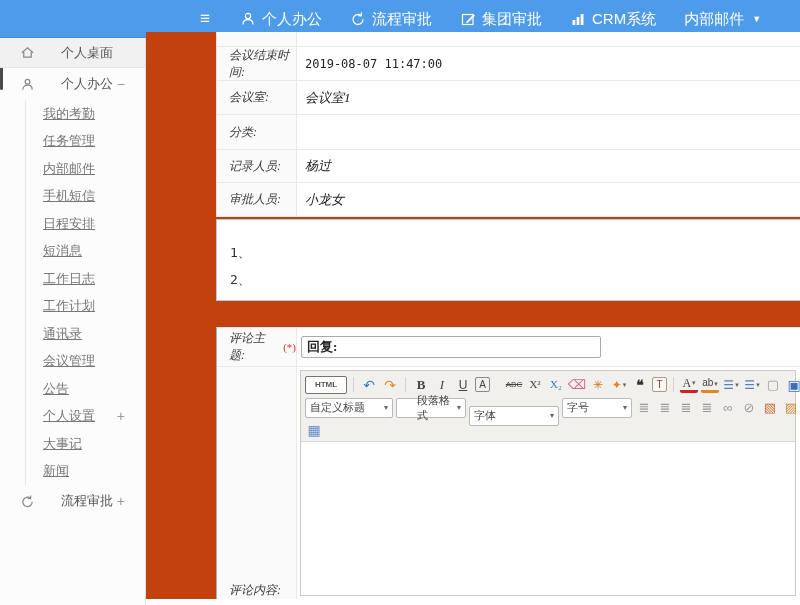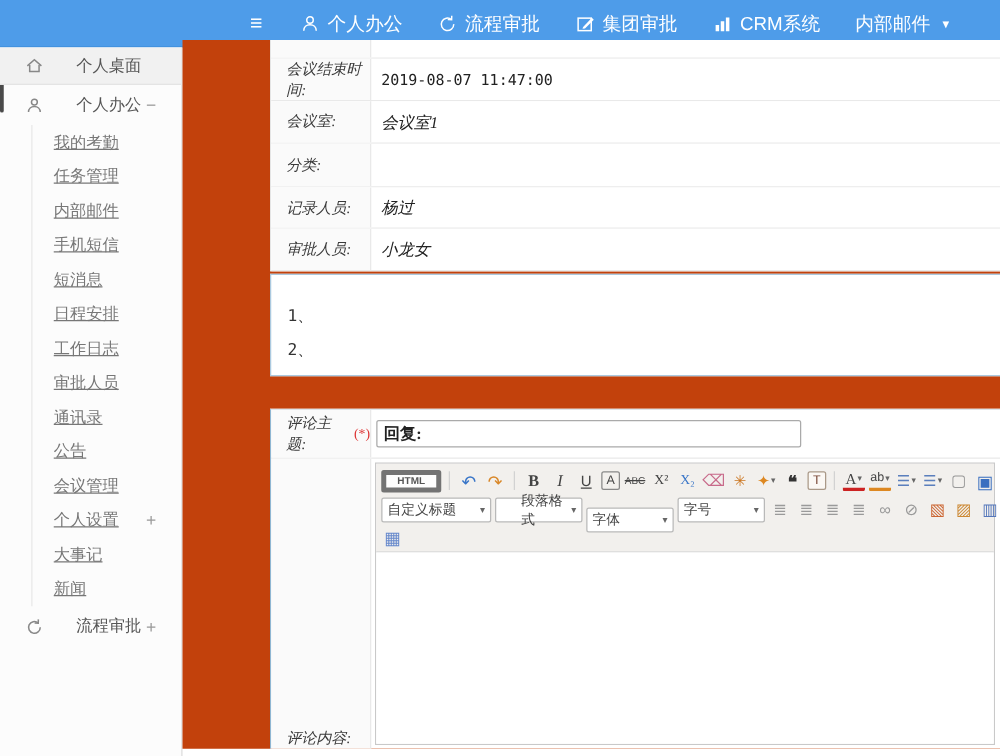--- a/index.html
+++ b/index.html
@@ -63,47 +63,47 @@
   .comment-table { position:absolute; left:70px; top:295px; width:740px; height:272px;
                    background:#fff; border-left:1px solid #8fb6d2; border-top:1px solid #dde3e8;
                    display:flex; flex-direction:column; }
   .crow-subject { height:39px; display:flex; border-bottom:1px solid #e9e9e9; }
   .clabel { width:80px; background:#fafafa; border-right:1px solid #e9e9e9;
             display:flex; align-items:center; padding-left:12px; gap:3px;
             font-family:"Liberation Serif", serif; font-style:italic;
             font-size:12px; color:#3a3a3a; flex-shrink:0; }
   .req { color:#dd3333; font-style:normal; font-size:11px; }
   .cvalue { flex:1; display:flex; align-items:center; padding-left:4px; }
-  .subject-input { width:340px; height:22px; border:1px solid #aaa; border-radius:2px;
+  .subject-input { width:300px; height:22px; border:1px solid #aaa; border-radius:2px;
                    padding:0 5px; font-family:"Liberation Serif", serif;
                    font-weight:bold; font-size:13px; color:#222; background:#fff; }
   .crow-content { flex:1; display:flex; min-height:0; }
   .clabel.center { align-items:flex-end; }
   .cvalue-editor { flex:1; padding:3px; min-width:0; }
 
   
   .editor { width:496px; height:100%; border:1px solid #c9c9c9; background:#fff;
             display:flex; flex-direction:column; }
   .toolbar { background:#f2f0ed; border-bottom:1px solid #d9d9d9; padding:2px 4px 1px 4px; }
   .trow { display:flex; align-items:center; gap:3px; height:23px; }
   .trow3 { height:21px; }
   .tbtn { min-width:18px; height:18px; display:inline-flex; align-items:center;
           justify-content:center; font-size:12px; color:#444; cursor:pointer;
           border-radius:2px; line-height:1; }
-  .html-btn { font-size:8px; font-weight:bold; border:4px solid #737373;
+  .html-btn { font-size:8px; font-weight:bold; border:1px solid #737373;
               background:#fdfdfd; color:#555; padding:2px 20px; }
   .sep { width:1px; height:15px; background:#d2d2d2; margin:0 3px; flex-shrink:0; }
   .caret { font-size:7px; color:#666; margin-left:1px; }
   .blue { color:#3a76c8; font-size:14px; }
   .orange { color:#d9882a; font-size:14px; }
   .b-bold { font-family:"Liberation Serif", serif; font-weight:bold; font-size:13px; }
   .b-italic { font-family:"Liberation Serif", serif; font-style:italic; font-size:13px; }
   .b-under { text-decoration:underline; font-size:12px; }
   .b-boxA { border:1px solid #888; font-size:10px; width:15px; height:15px; min-width:15px; }
-  .b-strike { font-size:8px; text-decoration:line-through; }
+  .b-strike { font-size:8px; text-decoration:line-through;margin-left:12px; }
   .b-supsub { font-size:11px; font-family:"Liberation Serif", serif; }
   .b-eraser { color:#c86a8a; font-size:13px; }
   .b-broom { color:#cc7722; font-size:12px; }
   .b-paint { color:#dd8822; font-size:12px; }
   .b-quote { color:#333; font-size:14px; font-weight:bold; }
   .b-pasteT { border:1px solid #a98; color:#743; font-size:10px; width:15px; height:15px; min-width:15px; background:#fbf8f4; }
   .b-fontcolor { font-family:"Liberation Serif", serif; font-size:12px;
                  border-bottom:3px solid #cc2222; height:16px; }
   .b-highlight { font-size:10px; border-bottom:3px solid #dd8822; height:16px; }
   .b-list { color:#5b7fbd; font-size:12px; }
@@ -112,21 +112,21 @@
   .b-align { color:#9a9a9a; font-size:13px; }
   .b-link { color:#999; font-size:13px; }
   .b-img { color:#cc6633; font-size:13px; }
   .b-shot { color:#cc8833; font-size:13px; }
   .b-cols { color:#5577bb; font-size:13px; }
   .b-table { color:#6688cc; font-size:14px; }
   .tsel { height:20px; background:#fff; border:1px solid #b9b9b9; border-radius:2px;
           display:flex; align-items:center; justify-content:space-between;
           padding:0 4px; font-size:11px; color:#444; cursor:pointer; flex-shrink:0; }
   .tsel .caret { font-size:8px; }
-  .w1 { width:88px; } .w2 { width:70px;padding-left:20px; } .w3 { width:70px;margin-top:16px; } .w4 { width:70px; }
+  .w1 { width:88px; } .w2 { width:70px;padding-left:20px; } .w3 { width:90px;margin-top:16px; } .w4 { width:70px; }
   .editor-body { flex:1; background:#fff; }
 </style>
 </head>
 <body>
 
 <div class="topbar">
   <div class="hamburger">≡</div>
   <div class="topnav">
     <div class="topnav-item">
       <span>
@@ -207,45 +207,45 @@
       </div>
     <div class="subitem">
         <span>内部邮件</span>
         <span class="expand-mark"></span>
       </div>
     <div class="subitem">
         <span>手机短信</span>
         <span class="expand-mark"></span>
       </div>
     <div class="subitem">
+        <span>日程安排</span>
+        <span class="expand-mark"></span>
+      </div>
+    <div class="subitem">
         <span>短消息</span>
         <span class="expand-mark"></span>
       </div>
     <div class="subitem">
-        <span>日程安排</span>
-        <span class="expand-mark"></span>
-      </div>
-    <div class="subitem">
         <span>工作日志</span>
         <span class="expand-mark"></span>
       </div>
     <div class="subitem">
-        <span>审批人员</span>
+        <span>工作计划</span>
         <span class="expand-mark"></span>
       </div>
     <div class="subitem">
         <span>通讯录</span>
         <span class="expand-mark"></span>
       </div>
     <div class="subitem">
+        <span>会议管理</span>
+        <span class="expand-mark"></span>
+      </div>
+    <div class="subitem">
         <span>公告</span>
-        <span class="expand-mark"></span>
-      </div>
-    <div class="subitem">
-        <span>会议管理</span>
         <span class="expand-mark"></span>
       </div>
     <div class="subitem">
         <span>个人设置</span>
         <span class="expand-mark">+</span>
       </div>
     <div class="subitem">
         <span>大事记</span>
         <span class="expand-mark"></span>
       </div>

